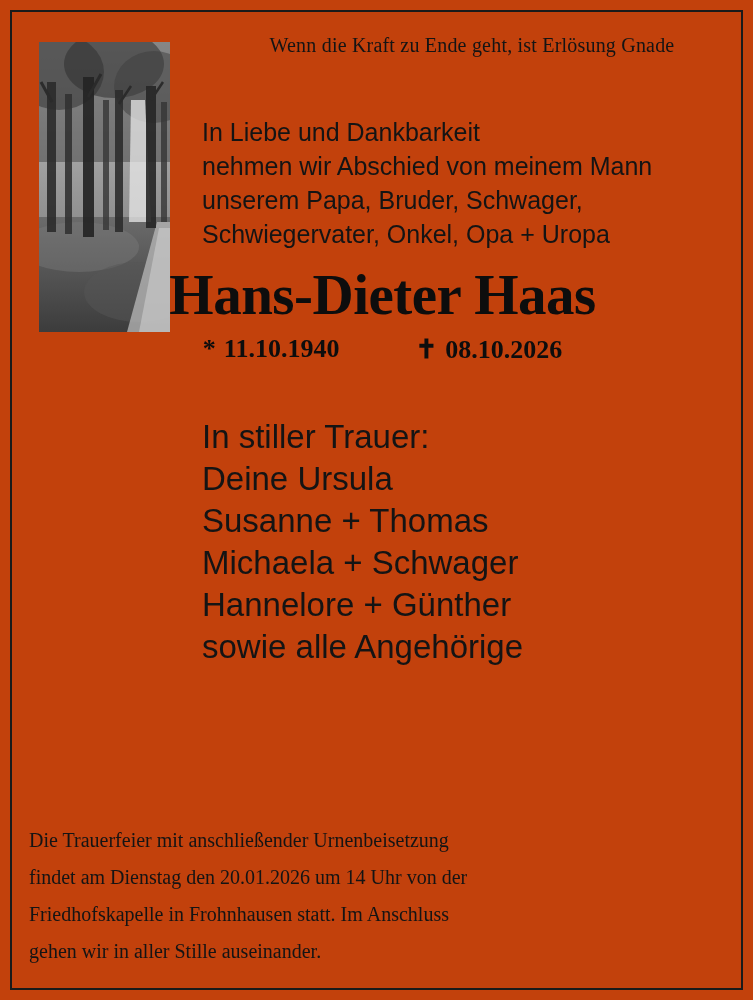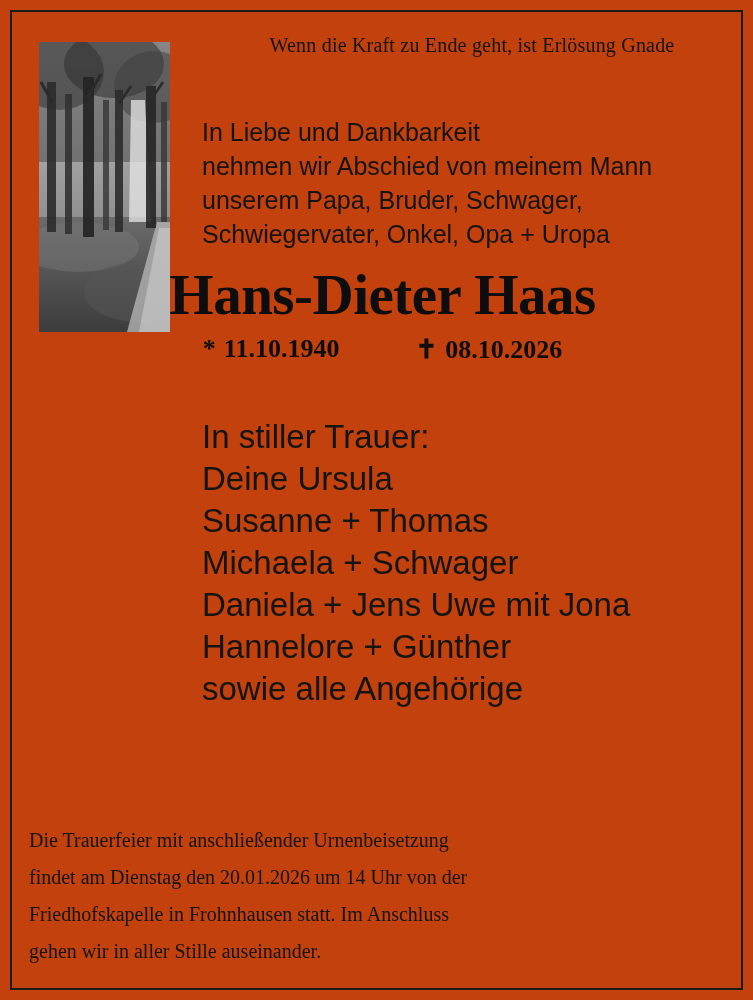--- a/index.html
+++ b/index.html
@@ -216,21 +216,20 @@
       <div>
         <span class="sym">✝</span><span>08.10.2026</span>
       </div>
     </div>
 
     <div class="mourners">
       <div>In stiller Trauer:</div>
       <div>Deine Ursula</div>
       <div>Susanne + Thomas</div>
       <div>Michaela + Schwager</div>
-      <div>Daniela + Jens Uwe mit Jona</div>
       <div>Hannelore + Günther</div>
       <div>sowie alle Angehörige</div>
     </div>
 
 
     <div class="ceremony">
       <div style="display:flex;justify-content:space-between;">Die Trauerfeier mit anschließender Urnenbeisetzung</div>
       <div>findet am Dienstag den 20.01.2026 um 14 Uhr von der</div>
       <div>Friedhofskapelle in Frohnhausen statt. Im Anschluss</div>
       <div class="lastline">gehen wir in aller Stille auseinander.</div>

